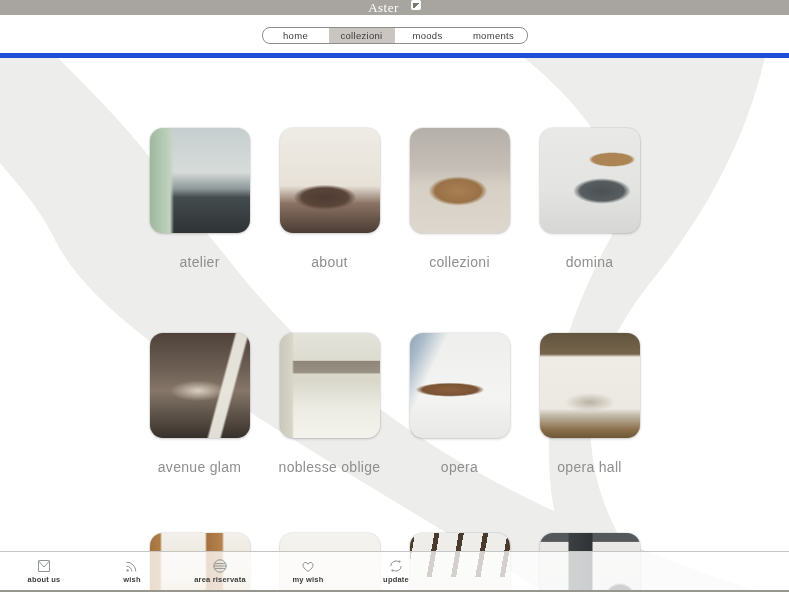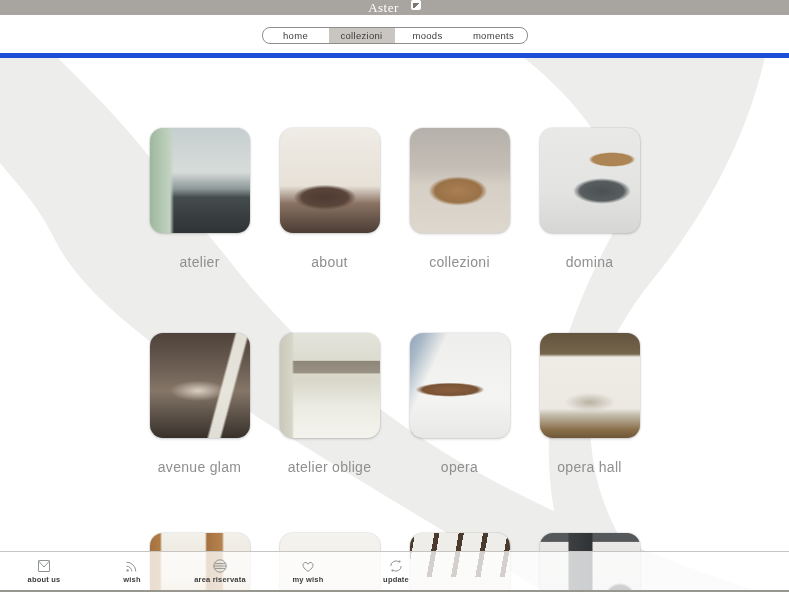--- a/index.html
+++ b/index.html
@@ -171,21 +171,21 @@
         <figcaption class="tile-label">domina</figcaption>
       </figure>
     </div>
   <div class="row row-2">
       <figure class="tile">
         <div class="thumb art-luxury-glam"></div>
         <figcaption class="tile-label">avenue glam</figcaption>
       </figure>
       <figure class="tile">
         <div class="thumb art-noblesse-oblige"></div>
-        <figcaption class="tile-label">atelier oblige</figcaption>
+        <figcaption class="tile-label">noblesse oblige</figcaption>
       </figure>
       <figure class="tile">
         <div class="thumb art-opera"></div>
         <figcaption class="tile-label">opera</figcaption>
       </figure>
       <figure class="tile">
         <div class="thumb art-opera-hall"></div>
         <figcaption class="tile-label">opera hall</figcaption>
       </figure>
     </div>

